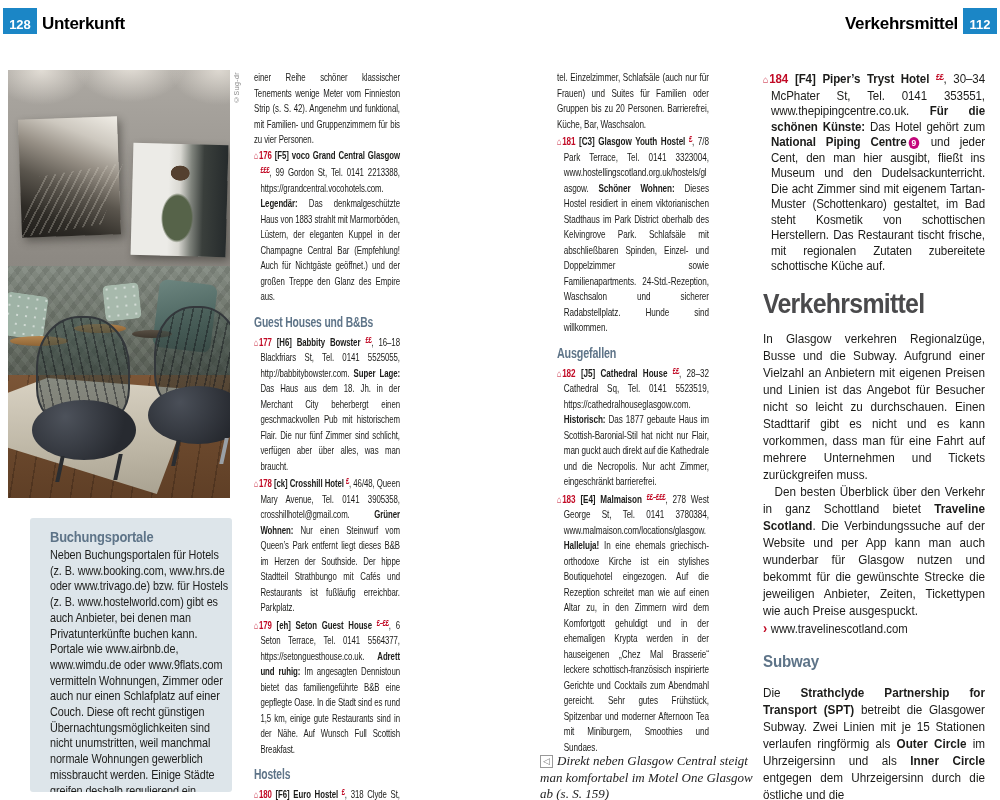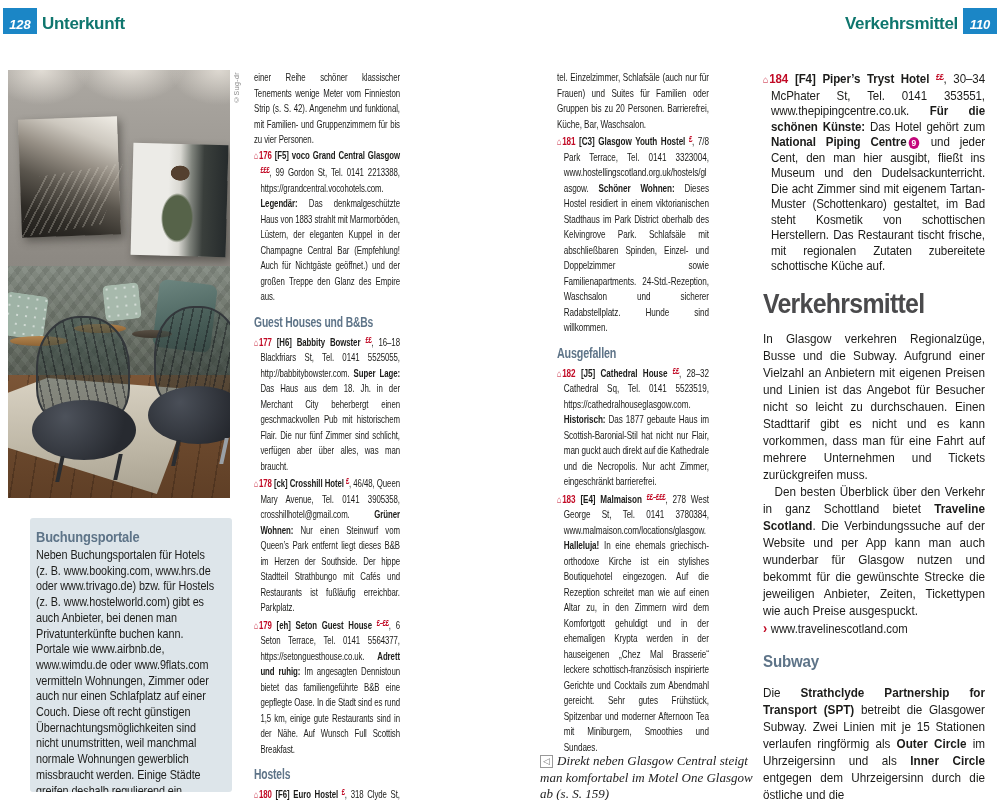--- a/index.html
+++ b/index.html
@@ -10,23 +10,23 @@
     --ink:#1b1b19;
     --headgray:#4a4a4c;
   }
   html,body{margin:0;padding:0;background:#fff;}
   body{width:1000px;height:800px;overflow:hidden;font-family:"Liberation Sans",sans-serif;}
   .page{position:relative;width:1000px;height:800px;background:#fff;overflow:hidden;}
 
   
   .pgbox{position:absolute;top:8px;width:34px;height:26px;background:var(--blue);color:#fff;
     font-weight:bold;font-size:13px;display:flex;align-items:flex-end;justify-content:center;
-    padding-bottom:2px;box-sizing:border-box;font-style:italic;}
+    padding-bottom:2px;box-sizing:border-box;}
   .pgbox.l{left:3px}.pgbox.r{right:3px}
-  .runhead{position:absolute;top:14px;font-weight:bold;font-size:17px;color:#0f766e;letter-spacing:-0.3px;}
+  .runhead{position:absolute;top:14px;font-weight:bold;font-size:17px;color:#000000;letter-spacing:-0.3px;}
   .runhead.l{left:42px}.runhead.r{right:42px}
 
   
   .photo{position:absolute;left:8px;top:70px;width:222px;height:428px;overflow:hidden;background:#8a8680;}
   .photo div{position:absolute;}
   .ph-wall{left:0;top:0;width:100%;height:312px;background:
     radial-gradient(70px 50px at 15% 0%,rgba(235,230,222,.85),transparent 70%),
     radial-gradient(80px 55px at 55% -2%,rgba(238,233,225,.9),transparent 70%),
     radial-gradient(70px 50px at 95% 0%,rgba(230,225,217,.85),transparent 70%),
     linear-gradient(180deg,#aca8a2,#8d8983 60%,#827e78);}
@@ -73,21 +73,21 @@
     background:radial-gradient(circle at 32% 28%,#4a4f58,#25282e 72%);}
   .ph-leg{width:4px;height:26px;background:#2a2d31;transform:skewX(-12deg);}
   .ph-leg.a{left:50px;top:386px}.ph-leg.b{left:108px;top:384px}
   .ph-leg.c{left:166px;top:370px}.ph-leg.d{left:214px;top:368px;background:#9aa0a6}
 
   .credit{position:absolute;left:233px;top:72px;writing-mode:vertical-rl;transform:rotate(180deg);
     font-size:7px;color:#8a8a8a;letter-spacing:.4px;}
 
   
   .infobox{position:absolute;left:30px;top:518px;width:202px;height:274px;background:#dde5ea;
-    border-radius:3px;padding:10px 6px;box-sizing:border-box;overflow:hidden;}
+    border-radius:3px;padding:10px 20px;box-sizing:border-box;overflow:hidden;}
   .infobox-inner{width:207px;transform:scaleX(0.86);transform-origin:left top;}
   .infobox-inner h3{margin:0 0 3px;font-size:15px;color:var(--subhead);letter-spacing:-0.2px;}
   .infobox-inner p{margin:0;font-size:12.6px;line-height:15.7px;color:#1d1d1b;letter-spacing:-0.1px;}
 
   
   .col{position:absolute;top:70px;transform-origin:left top;}
   .col1{left:254px;width:205px;transform:scaleX(0.712);}
   .col2{left:557px;width:205px;transform:scaleX(0.741);}
   .col3{left:763px;width:250px;transform:scaleX(0.888);}
 
@@ -119,21 +119,21 @@
     width:11px;height:11px;line-height:11px;text-align:center;margin-right:4px;vertical-align:1px;}
 </style>
 </head>
 <body>
 
 <div class="page">
 
   <div class="pgbox l">128</div>
   <div class="runhead l">Unterkunft</div>
   <div class="runhead r">Verkehrsmittel</div>
-  <div class="pgbox r">110</div>
+  <div class="pgbox r">112</div>
 
   <figure class="photo" style="margin:0">
     <div class="ph-wall"></div>
     <div class="ph-frame1"></div>
     <div class="ph-frame2"></div>
     <div class="ph-banquette"></div>
     <div class="ph-cushion1"></div>
     <div class="ph-cushion2"></div>
     <div class="ph-cushion3"></div>
     <div class="ph-floor"></div>

